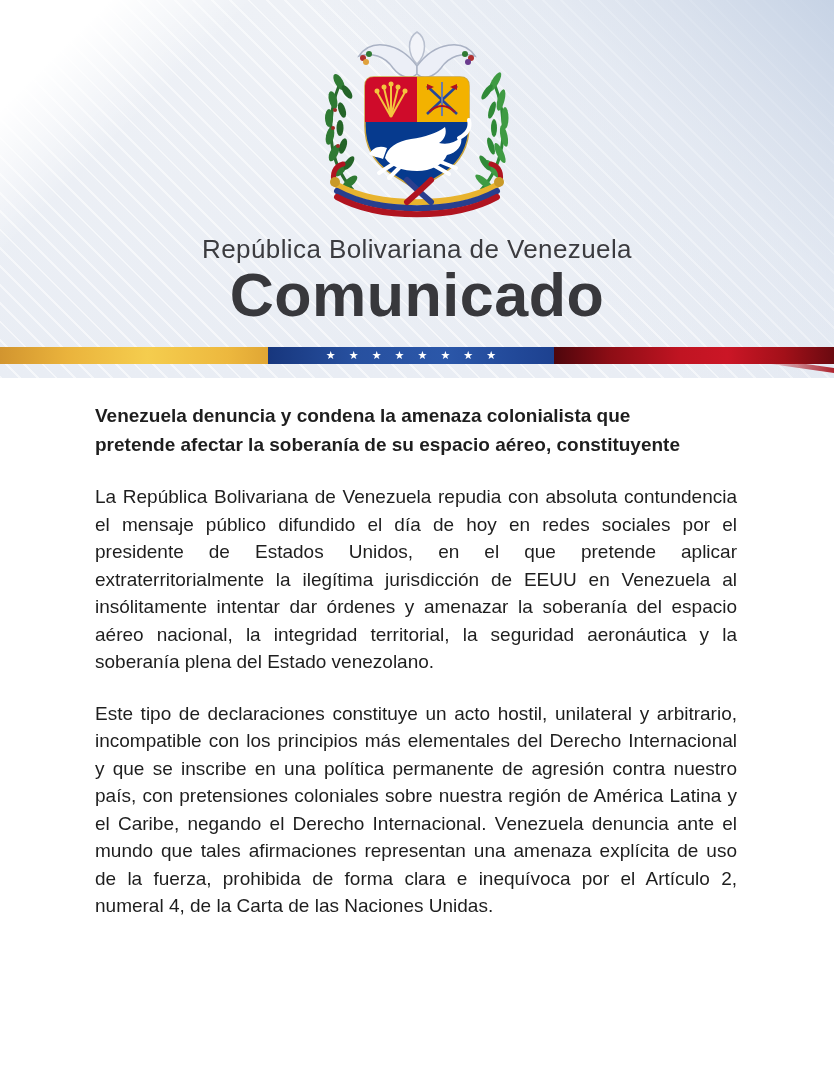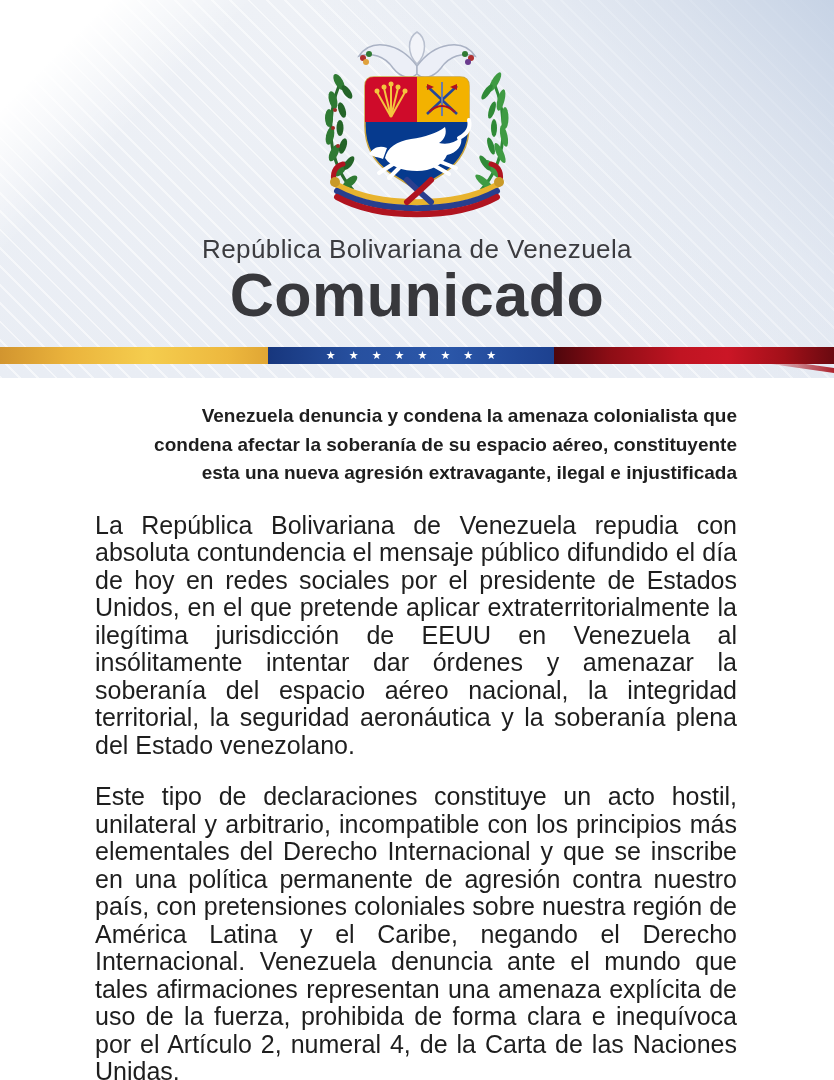--- a/index.html
+++ b/index.html
@@ -28,22 +28,22 @@
     background:linear-gradient(90deg,#17367d 0%,#27509f 30%,#2b57a9 62%,#1d4190 100%);}
   .stars{color:#ffffff;font-size:11px;line-height:17px;word-spacing:10px;white-space:nowrap;}
   .seg-red{flex:1;height:100%;
     background:linear-gradient(90deg,#4e060c 0%,#8d0d15 20%,#c01422 45%,#cb1626 62%,#a31019 82%,#6a0a10 100%);}
   .red-accent{position:absolute;right:-8px;top:369px;width:86px;height:5px;
     background:linear-gradient(90deg,rgba(176,16,26,0),#a8101a);
     transform:rotate(8deg);transform-origin:right top;}
 
   
   .doc-body{position:absolute;left:95px;top:402px;width:642px;color:#1e1e1e;}
-  .headline{font-weight:bold;font-size:19px;line-height:28.5px;text-align:right;margin:0 0 24px 0;}
-  .para{font-size:25px;line-height:27.5px;text-align:justify;margin:0 0 24px 0;}
+  .headline{font-weight:bold;font-size:19px;line-height:28.5px;text-align:left;margin:0 0 24px 0;}
+  .para{font-size:19px;line-height:27.5px;text-align:justify;margin:0 0 24px 0;}
 </style>
 </head>
 <body>
 
 <div class="page">
 
   <div class="header">
 
     <svg class="emblem" width="196" height="205" viewBox="0 0 196 205">
 
@@ -160,20 +160,19 @@
         <span class="stars">★ ★ ★ ★ ★ ★ ★ ★</span>
       </div>
       <div class="seg-red"></div>
     </div>
     <div class="red-accent"></div>
   </div>
 
   <div class="doc-body">
     <div class="headline">
       <div>Venezuela denuncia y condena la amenaza colonialista que</div>
-      <div>condena afectar la soberanía de su espacio aéreo, constituyente</div>
-      <div>esta una nueva agresión extravagante, ilegal e injustificada</div>
+      <div>pretende afectar la soberanía de su espacio aéreo, constituyente</div>
     </div>
     <p class="para">La República Bolivariana de Venezuela repudia con absoluta contundencia el mensaje público difundido el día de hoy en redes sociales por el presidente de Estados Unidos, en el que pretende aplicar extraterritorialmente la ilegítima jurisdicción de EEUU en Venezuela al insólitamente intentar dar órdenes y amenazar la soberanía del espacio aéreo nacional, la integridad territorial, la seguridad aeronáutica y la soberanía plena del Estado venezolano.</p>
     <p class="para">Este tipo de declaraciones constituye un acto hostil, unilateral y arbitrario, incompatible con los principios más elementales del Derecho Internacional y que se inscribe en una política permanente de agresión contra nuestro país, con pretensiones coloniales sobre nuestra región de América Latina y el Caribe, negando el Derecho Internacional. Venezuela denuncia ante el mundo que tales afirmaciones representan una amenaza explícita de uso de la fuerza, prohibida de forma clara e inequívoca por el Artículo 2, numeral 4, de la Carta de las Naciones Unidas.</p>
   </div>
 
 </div>
 
 </body></html>

